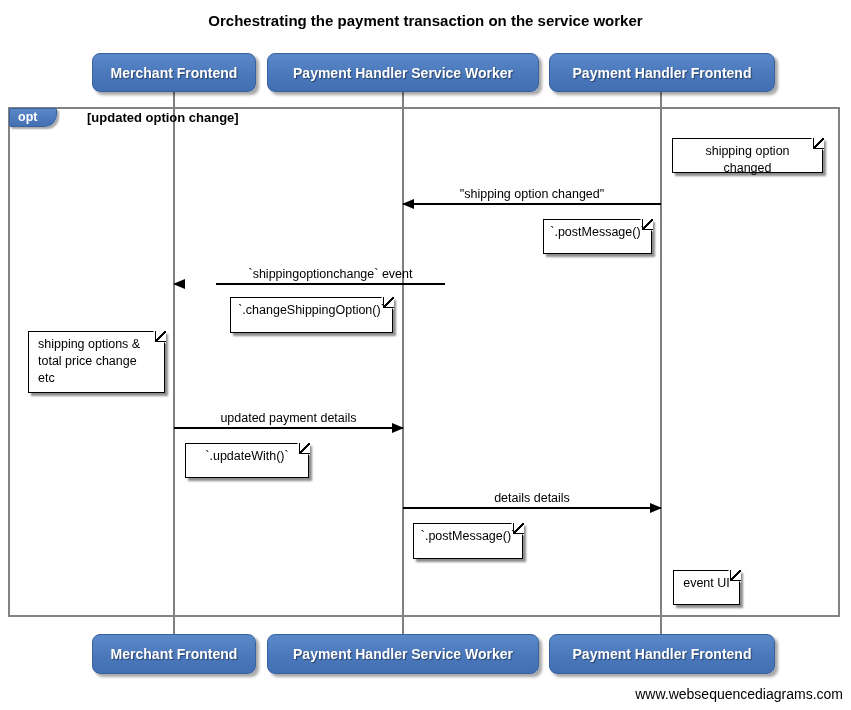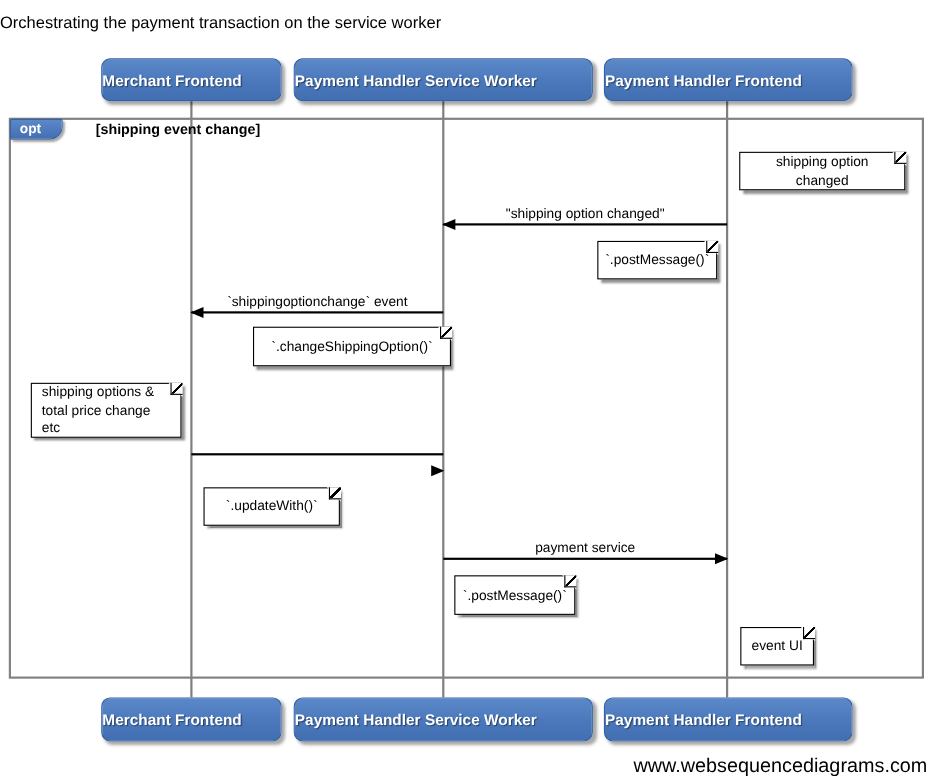--- a/index.html
+++ b/index.html
@@ -3,29 +3,29 @@
 <meta charset="utf-8">
 <style>
   html,body{margin:0;padding:0;background:#fff;}
   body{
     width:851px;height:710px;position:relative;overflow:hidden;
     font-family:"Liberation Sans","DejaVu Sans",sans-serif;color:#000;
   }
   
   .diagram-title{
     position:absolute;top:12px;left:0;width:851px;
-    font-size:15px;font-weight:normal;
+    text-align:center;font-size:15px;font-weight:bold;
   }
   
   .actor{
     position:absolute;height:39px;box-sizing:border-box;
     background:linear-gradient(180deg,#5b88c8 0%,#4a78bb 55%,#416fb2 100%);
     border:1px solid #38619f;border-radius:8px;
     box-shadow:3px 3px 3px rgba(0,0,0,0.35);
-    display:flex;align-items:center;justify-content:flex-start;
+    display:flex;align-items:center;justify-content:center;
     color:#fff;font-size:14px;font-weight:bold;
     text-shadow:1px 1px 1px rgba(0,0,0,0.45);
   }
   
   .lifeline{
     position:absolute;top:92px;height:542px;width:2px;background:#7f7f7f;
   }
   
   .fragment{
     position:absolute;left:8px;top:107px;width:832px;height:510px;
@@ -40,21 +40,21 @@
     box-sizing:border-box;padding:1px 0 0 8px;
   }
   .fragment-guard{
     position:absolute;left:77px;top:1px;
     font-size:13px;font-weight:bold;
   }
   
   .note{
     position:absolute;box-sizing:border-box;background:#fff;
     border:1.5px solid #000;box-shadow:3px 3px 2px rgba(0,0,0,0.45);
-    font-size:12.5px;display:flex;align-items:center;
+    font-size:12.5px;display:flex;align-items:flex-start;
     padding:4px 9px;z-index:3;
   }
   .note.center{justify-content:center;text-align:center;}
   .note .note-text{white-space:pre-line;line-height:1.35;}
   
   .note::before{
     content:"";position:absolute;top:-1.5px;right:-1.5px;
     width:0;height:0;
     border-top:13px solid #fff;border-left:13px solid transparent;
   }
@@ -77,21 +77,21 @@
     border-top:5px solid transparent;border-bottom:5px solid transparent;
     border-right:12px solid #000;
   }
   .arrowhead.right{
     right:-1px;
     border-top:5px solid transparent;border-bottom:5px solid transparent;
     border-left:12px solid #000;
   }
   
   .watermark{
-    position:absolute;right:8px;top:686px;font-size:18px;
+    position:absolute;right:8px;top:686px;font-size:14px;
   }
 </style>
 </head>
 <body>
 
 <div class="diagram-title">Orchestrating the payment transaction on the service worker</div>
 
 <div class="lifeline" style="left:173px;"></div>
 <div class="lifeline" style="left:402px;"></div>
 <div class="lifeline" style="left:660px;"></div>
@@ -101,62 +101,63 @@
 </div>
 <div class="actor" style="left:267px;top:53px;width:272px;">
   <span>Payment Handler Service Worker</span>
 </div>
 <div class="actor" style="left:549px;top:53px;width:226px;">
   <span>Payment Handler Frontend</span>
 </div>
 
 <div class="fragment">
   <div class="fragment-tab">opt</div>
-  <div class="fragment-guard">[shipping event change]</div>
+  <div class="fragment-guard">[updated option change]</div>
 </div>
 
 <div class="note center" style="left:672px;top:138px;width:151px;height:35px;">
   <span class="note-text">shipping option changed</span>
 </div>
 <div class="note center" style="left:543px;top:219px;width:109px;height:35px;">
   <span class="note-text">`.postMessage()`</span>
 </div>
-<div class="note center" style="left:230px;top:297px;width:180px;height:36px;">
+<div class="note center" style="left:230px;top:297px;width:163px;height:36px;">
   <span class="note-text">`.changeShippingOption()`</span>
 </div>
-<div class="note" style="left:28px;top:348px;width:137px;height:50px;">
+<div class="note" style="left:28px;top:331px;width:137px;height:62px;">
   <span class="note-text">shipping options &amp;
 total price change etc</span>
 </div>
 <div class="note center" style="left:185px;top:443px;width:124px;height:35px;">
   <span class="note-text">`.updateWith()`</span>
 </div>
 <div class="note center" style="left:413px;top:523px;width:110px;height:36px;">
   <span class="note-text">`.postMessage()`</span>
 </div>
 <div class="note center" style="left:673px;top:570px;width:67px;height:35px;">
   <span class="note-text">event UI</span>
 </div>
 
 <div class="message" style="left:403px;top:187px;width:258px;">
   <div class="msg-label">"shipping option changed"</div>
   <div class="msg-line"></div>
   <span class="arrowhead left"></span>
 </div>
-<div class="message" style="left:174px;top:267px;width:229px;">
+<div class="message" style="left:174px;top:267px;width:229px;padding-left:42px;">
   <div class="msg-label">`shippingoptionchange` event</div>
   <div class="msg-line"></div>
   <span class="arrowhead left"></span>
 </div>
 <div class="message" style="left:174px;top:411px;width:229px;">
+  <div class="msg-label">updated payment details</div>
   <div class="msg-line"></div>
   <span class="arrowhead right"></span>
 </div>
 <div class="message" style="left:403px;top:491px;width:258px;">
-  <div class="msg-label">payment service</div>
+  <div class="msg-label">details details</div>
   <div class="msg-line"></div>
   <span class="arrowhead right"></span>
 </div>
 
 <div class="actor" style="left:92px;top:634px;width:164px;height:40px;">
   <span>Merchant Frontend</span>
 </div>
 <div class="actor" style="left:267px;top:634px;width:272px;height:40px;">
   <span>Payment Handler Service Worker</span>
 </div>

